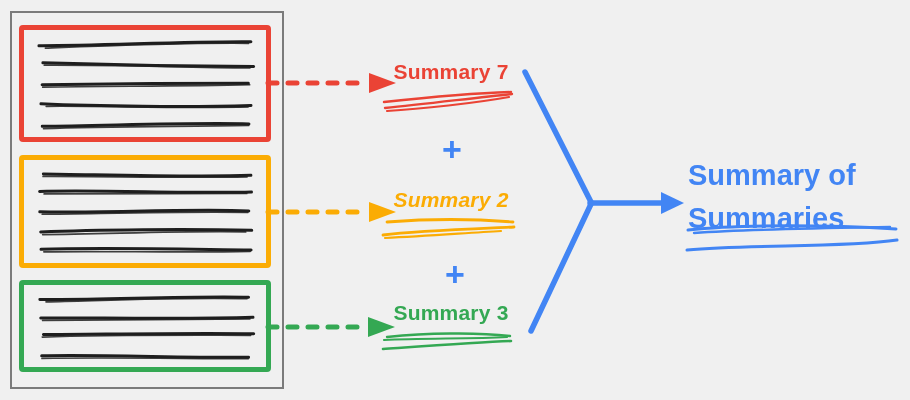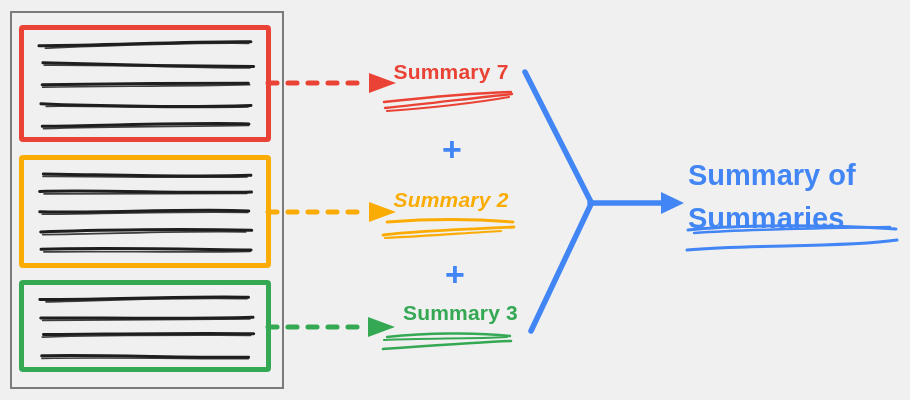--- a/index.html
+++ b/index.html
@@ -24,21 +24,21 @@
     display:flex;flex-direction:column;justify-content:space-between;
   }
   .scribbles svg{width:100%;height:14px;display:block;}
   .ink{stroke:var(--ink,#1e1e1e);fill:none;stroke-linecap:round;}
 
   
   .mid-label{position:absolute;width:134px;text-align:center;font-size:21px;
     font-weight:700;letter-spacing:.2px;}
   .lbl-red{color:var(--red,#EA4335);}
   .lbl-orange{color:var(--orange,#FBAC04);font-style:italic;}
-  .lbl-green{color:var(--green,#34A853);text-align:right;}
+  .lbl-green{color:var(--green,#34A853);}
   .plus{position:absolute;width:32px;text-align:center;font-size:34px;
     font-weight:700;color:var(--blue,#4285F4);line-height:1;}
   .underline-svg{position:absolute;overflow:visible;}
 
   .stroke-red{stroke:var(--red,#EA4335);fill:none;stroke-linecap:round;}
   .stroke-orange{stroke:var(--orange,#FBAC04);fill:none;stroke-linecap:round;}
   .stroke-green{stroke:var(--green,#34A853);fill:none;stroke-linecap:round;}
   .stroke-blue{stroke:var(--blue,#4285F4);fill:none;stroke-linecap:round;}
   .fill-red{fill:var(--red,#EA4335);}
   .fill-orange{fill:var(--orange,#FBAC04);}

